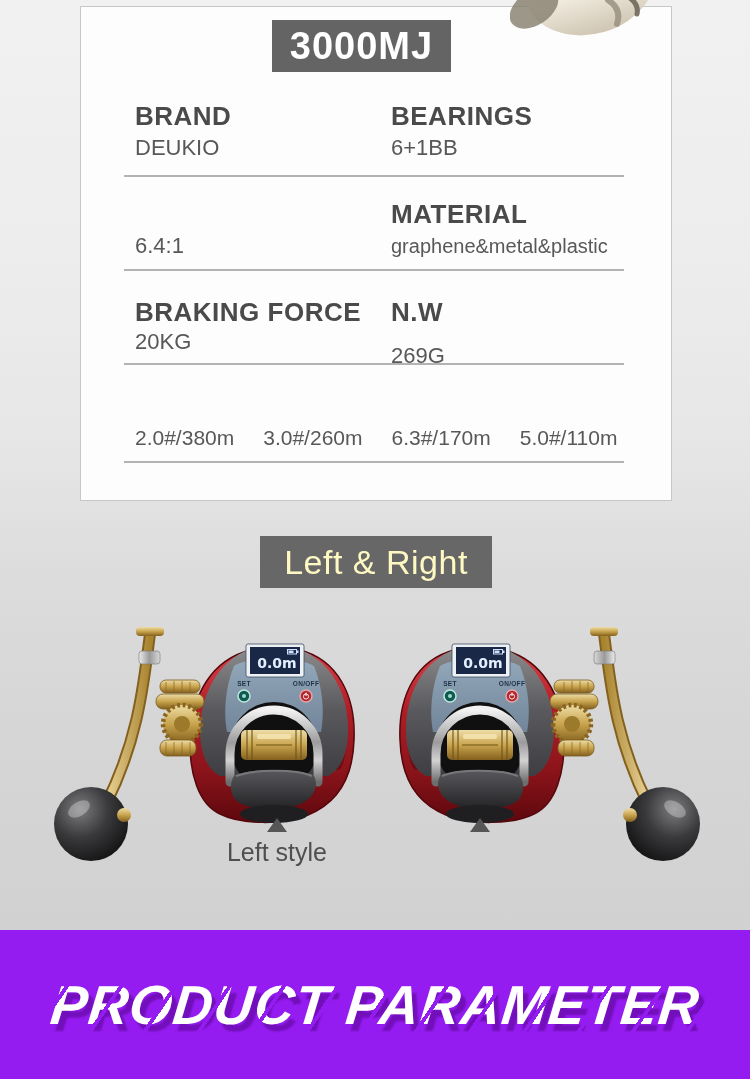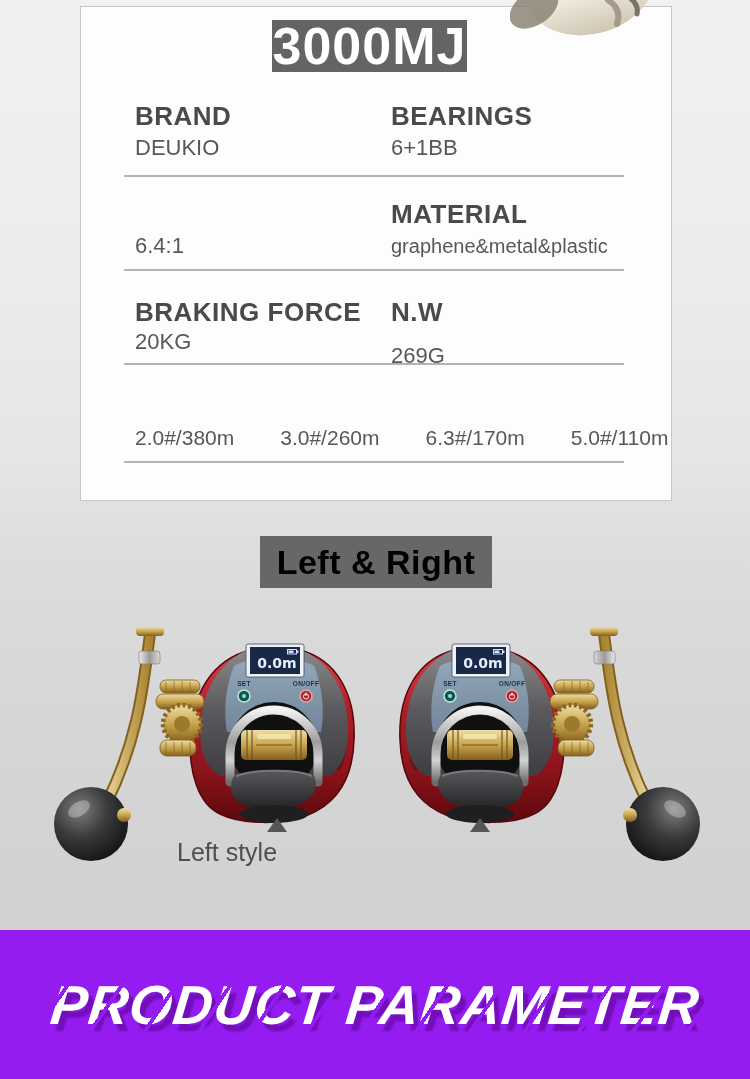--- a/index.html
+++ b/index.html
@@ -10,46 +10,46 @@
   }
   .upper {
     position:absolute; left:0; top:0; width:750px; height:930px;
     background:linear-gradient(180deg,#f1f1f1 0%,#ececec 30%,#e6e6e6 48%,#dcdcdc 62%,#d6d6d6 78%,#d1d1d1 100%);
   }
   .spec-card {
     position:absolute; left:80px; top:6px; width:592px; height:495px;
     background:#fdfdfd; border:1px solid #c7c7c7; z-index:2;
   }
   .model-badge {
-    position:absolute; left:192px; top:14px; width:195px; height:52px;
-    background:#646464; color:#ffffff; font-size:52px; font-weight:bold;
+    position:absolute; left:192px; top:14px; width:179px; height:52px;
+    background:#646464; color:#ffffff; font-size:38px; font-weight:bold;
     display:flex; align-items:center; justify-content:center; letter-spacing:1px; z-index:3;
   }
   .knob-photo { position:absolute; left:510px; top:0; width:150px; height:46px; z-index:4; }
   .spec-label {
     position:absolute; left:54px; font-size:26px; font-weight:bold; color:#4a4a4a; letter-spacing:.5px; white-space:nowrap;
   }
   .spec-label.col2 { left:310px; }
   .spec-value {
     position:absolute; left:54px; font-size:22px; color:#585858; white-space:nowrap;
   }
   .spec-value.col2 { left:310px; }
   .spec-value.small { font-size:20px;text-align:right; }
   .divider { position:absolute; left:43px; width:500px; height:2px; background:#b3b3b3; }
-  .spool-values { position:absolute; left:54px; top:419px; display:flex; gap:46px; }
+  .spool-values { position:absolute; left:54px; top:419px; display:flex; gap:29px; }
   .spool-values span { font-size:21px; color:#585858; white-space:nowrap; }
   .lr-badge {
     position:absolute; left:260px; top:536px; width:232px; height:52px;
-    background:#676767; color:#000000; font-size:34px; font-weight:bold;
+    background:#676767; color:#fef9c3; font-size:34px; font-weight:normal;
     display:flex; align-items:center; justify-content:center; letter-spacing:.5px; z-index:2;
   }
   .reel { position:absolute; top:618px; width:340px; height:250px; z-index:2; }
   .reel.left  { left:44px; }
   .reel.right { left:370px; }
-  .style-caption { position:absolute; z-index:2; width:200px; text-align:left; }
+  .style-caption { position:absolute; z-index:2; width:200px; text-align:center; }
   .style-caption.left  { left:177px; }
   .style-caption.right { left:380px; }
   .tri {
     width:0; height:0; margin:0 auto;
     border-left:10px solid transparent; border-right:10px solid transparent;
     border-bottom:14px solid #565656;
   }
   .style-caption { top:818px; }
   .style-caption .cap-text { display:block; margin-top:6px; font-size:25px; color:#4f4f4f; }
   .banner {

